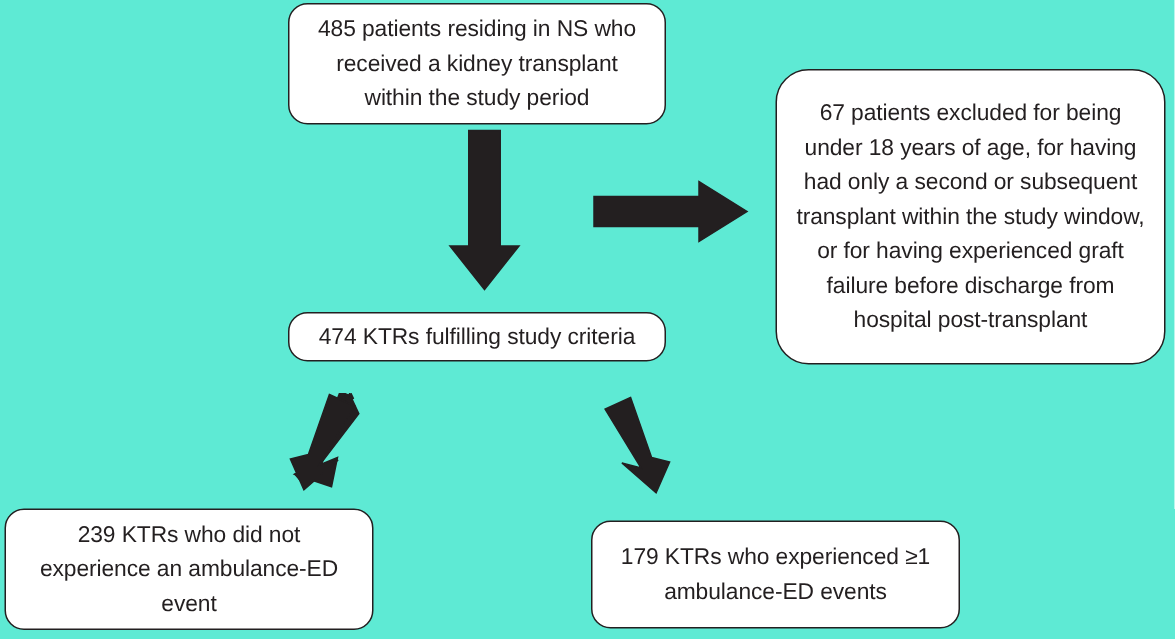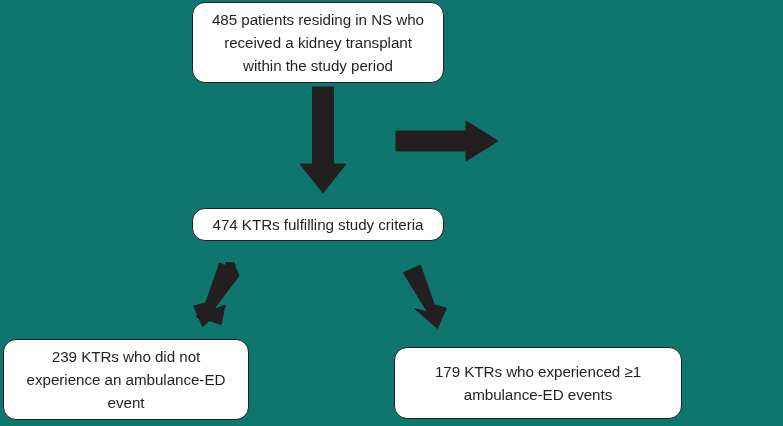--- a/index.html
+++ b/index.html
@@ -8,21 +8,21 @@
     padding: 0;
     background: #ffffff;
   }
   body {
     font-family: "Liberation Sans", sans-serif;
   }
   #canvas {
     position: relative;
     width: 783px;
     height: 426px;
-    background: #0f766e;
+    background: #5eead4;
     overflow: hidden;
   }
   .node {
     position: absolute;
     box-sizing: border-box;
     background: #ffffff;
     border: 1.6px solid #231f20;
     border-radius: 13px;
     display: flex;
     align-items: center;
@@ -37,21 +37,21 @@
   .node-text {
     display: block;
     width: 100%;
     white-space: pre-line;
   }
   
   #node-cohort      { left: 192px; top: 2px;   width: 252px; height: 81px; }
   #node-excluded    { left: 517px; top: 46px;  width: 260px; height: 197px; border-radius: 22px; }
   #node-eligible    { left: 192px; top: 208px; width: 252px; height: 33px; }
   #node-no-event    { left: 3px;   top: 339px; width: 246px; height: 81px; }
-  #node-with-event  { left: 394px; top: 347px; width: 288px; height: 72px; }
+  #node-with-event  { left: 394px; top: 347px; width: 246px; height: 72px; }
 
   .arrow {
     position: absolute;
     overflow: visible;
   }
   .arrow svg { display: block; }
   .arrow-shape {
     fill: #231f20;
     stroke: #231f20;
     stroke-width: 1;
@@ -64,20 +64,23 @@
 </style>
 </head>
 <body>
 
 <div id="canvas">
 
   <div class="node" id="node-cohort">
     <span class="node-text">485 patients residing in NS who received a kidney transplant within the study period</span>
   </div>
 
+  <div class="node" id="node-excluded">
+    <span class="node-text">67 patients excluded for being under 18 years of age, for having had only a second or subsequent transplant within the study window, or for having experienced graft failure before discharge from hospital post-transplant</span>
+  </div>
 
   <div class="node" id="node-eligible">
     <span class="node-text">474 KTRs fulfilling study criteria</span>
   </div>
 
   <div class="node" id="node-no-event">
     <span class="node-text">239 KTRs who did not experience an ambulance-ED event</span>
   </div>
 
   <div class="node" id="node-with-event">

